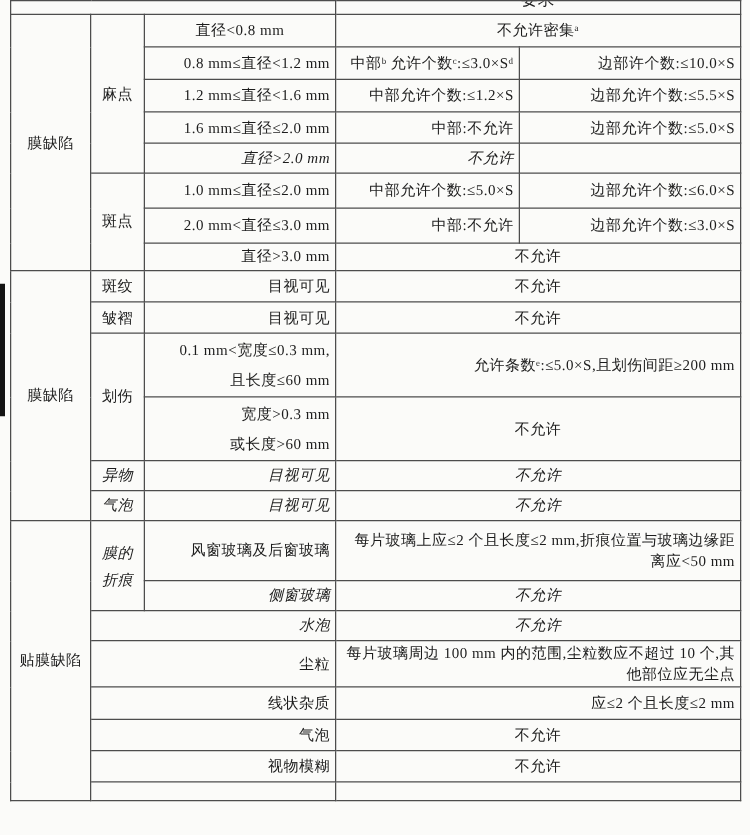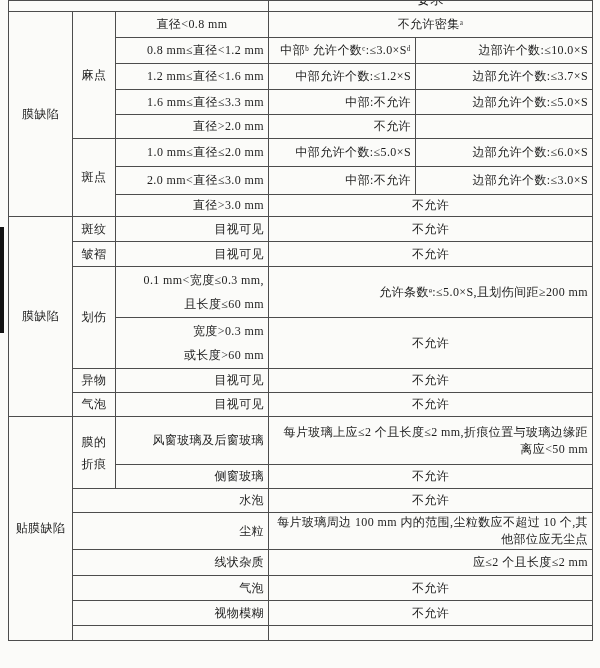--- a/index.html
+++ b/index.html
@@ -22,21 +22,21 @@
   td.clip{border-top:none;height:8px;padding:0;position:relative;}
   td.clip span{position:absolute;top:-10px;left:0;right:0;text-align:center;font-size:13px;}
   td.seclabel{text-align:center;letter-spacing:1px;}
   td.sublabel{text-align:center;padding:1px 2px;}
   td.cond{text-align:right;padding-left:6px;white-space:pre-line;}
   td.cond-center{text-align:center;}
   td.req{text-align:right;padding-left:8px;}
   td.req-center{text-align:center;}
   td.req-long{text-align:right;padding-left:8px;line-height:25px;white-space:pre-line;}
   td.item{text-align:right;padding-left:7px;}
-  .h28{height:26px;} .h27{height:25px;} .h26{height:24px;} .h24{height:22px;}
+  .h28{height:26px;} .h27{height:25px;} .h26{height:24px;font-style:italic;} .h24{height:22px;}
   .h30{height:28px;} .h50{height:48px;} .h46{height:44px;margin-left:34px;} .h49{height:33px;}
   .artifact{position:absolute;left:0;top:227px;width:4px;height:106px;background:#131313;}
 </style>
 </head>
 <body>
 
 <div class="artifact"></div>
 
 <table class="spec">
   <colgroup>
@@ -62,24 +62,24 @@
     <td class="req req-center" colspan="2">不允许密集ᵃ</td>
   </tr>
   <tr class="h28">
     <td class="cond">0.8 mm≤直径&lt;1.2 mm</td>
     <td class="req">中部ᵇ 允许个数ᶜ:≤3.0×Sᵈ</td>
     <td class="req">边部许个数:≤10.0×S</td>
   </tr>
   <tr class="h28">
     <td class="cond">1.2 mm≤直径&lt;1.6 mm</td>
     <td class="req">中部允许个数:≤1.2×S</td>
-    <td class="req">边部允许个数:≤3.7×S</td>
+    <td class="req">边部允许个数:≤5.5×S</td>
   </tr>
   <tr class="h27">
-    <td class="cond">1.6 mm≤直径≤3.3 mm</td>
+    <td class="cond">1.6 mm≤直径≤2.0 mm</td>
     <td class="req">中部:不允许</td>
     <td class="req">边部允许个数:≤5.0×S</td>
   </tr>
   <tr class="h26">
     <td class="cond">直径&gt;2.0 mm</td>
     <td class="req">不允许</td>
     <td class="req"></td>
   </tr>
 
   <tr class="h30">
@@ -126,21 +126,21 @@
     <td class="req req-center" colspan="2">不允许</td>
   </tr>
   <tr class="h26">
     <td class="sublabel">气泡</td>
     <td class="cond">目视可见</td>
     <td class="req req-center" colspan="2">不允许</td>
   </tr>
 
   <tr class="h50">
     <td class="seclabel" rowspan="8">贴膜缺陷</td>
-    <td class="sublabel" rowspan="2" style="white-space:pre-line;line-height:22px;">膜的
+    <td class="sublabel" rowspan="2" style="white-space:pre-line;line-height:22px;font-style:italic;">膜的
 折痕</td>
     <td class="cond">风窗玻璃及后窗玻璃</td>
     <td class="req-long" colspan="2">每片玻璃上应≤2 个且长度≤2 mm,折痕位置与玻璃边缘距离应&lt;50 mm</td>
   </tr>
   <tr class="h26">
     <td class="cond">侧窗玻璃</td>
     <td class="req req-center" colspan="2">不允许</td>
   </tr>
   <tr class="h26">
     <td class="item" colspan="2">水泡</td>

